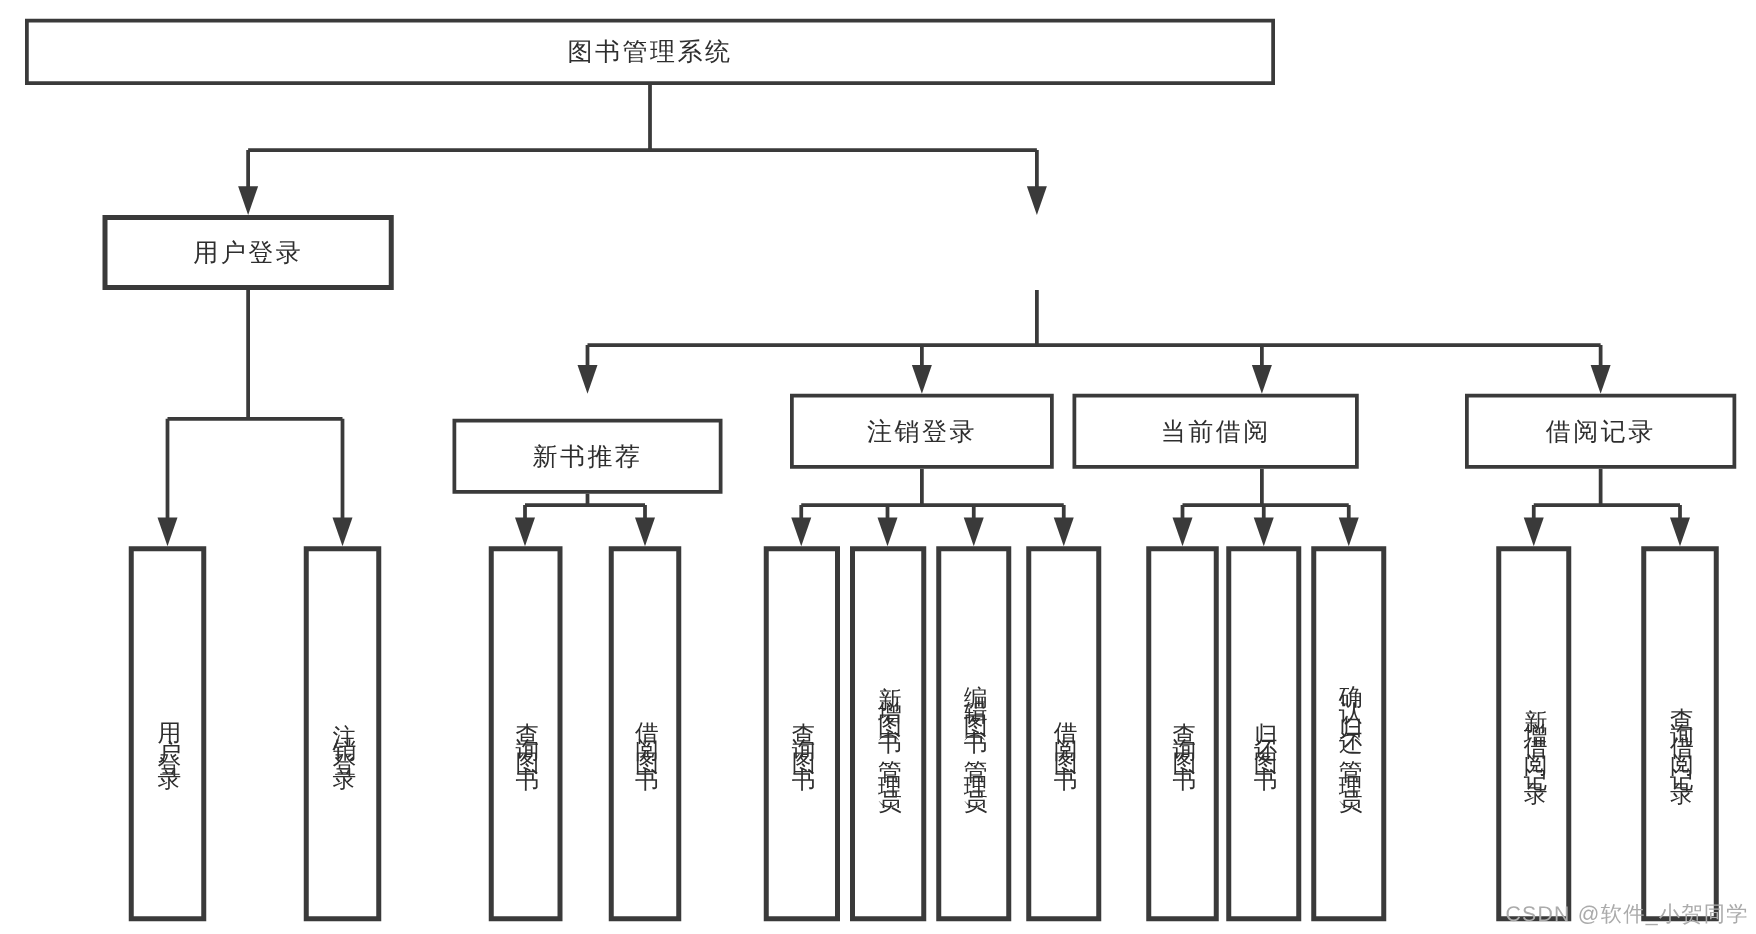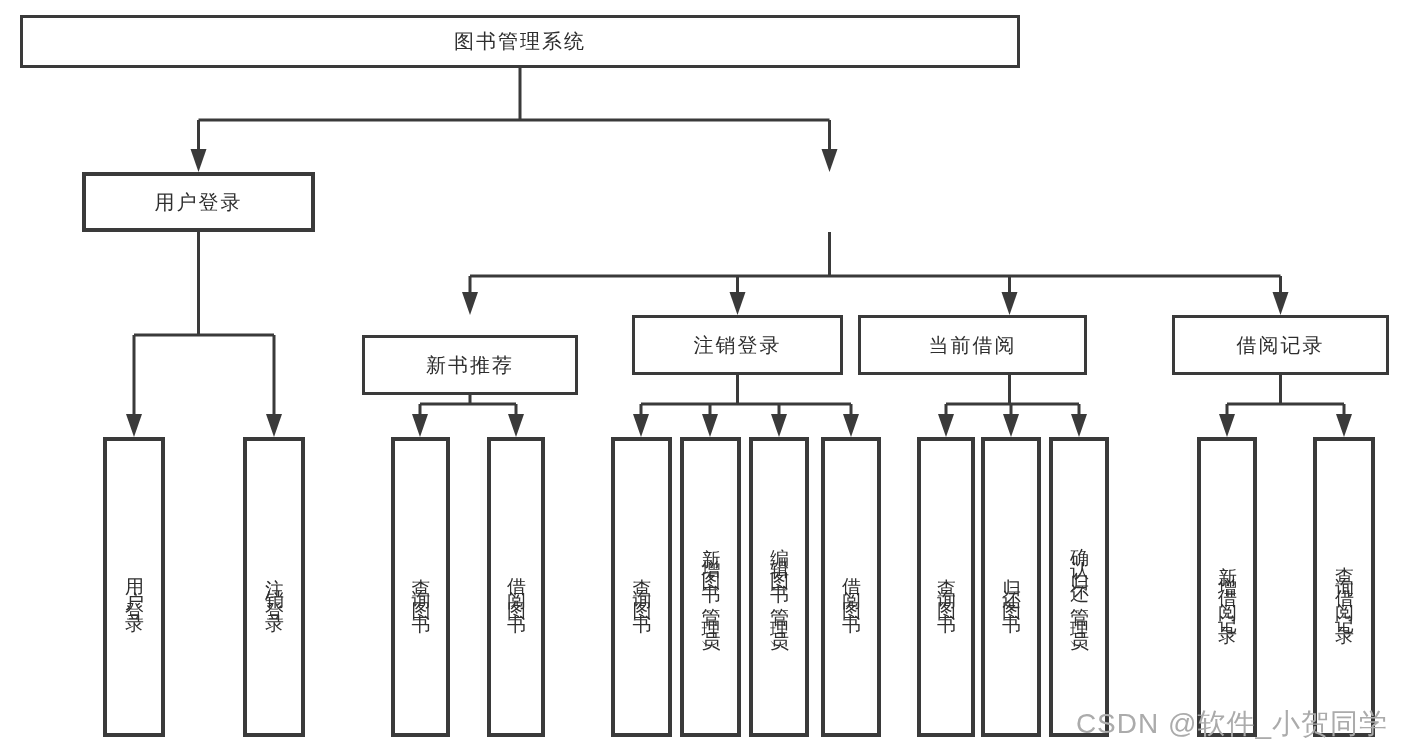--- a/index.html
+++ b/index.html
@@ -47,23 +47,23 @@
   .vtext {
     writing-mode: vertical-rl;
     text-orientation: mixed;
     font-size: 19px;
     line-height: 1.1;
     letter-spacing: 12px;
     white-space: nowrap;
   }
   .watermark {
     position: absolute;
-    right: 17px;
+    right: 6px;
     bottom: 4px;
-    font-size: 28px;
+    font-size: 17px;
     letter-spacing: 1px;
     color: var(--watermark);
     z-index: 10;
     white-space: nowrap;
   }
 </style>
 </head>
 <body>
 
 <div class="canvas">

